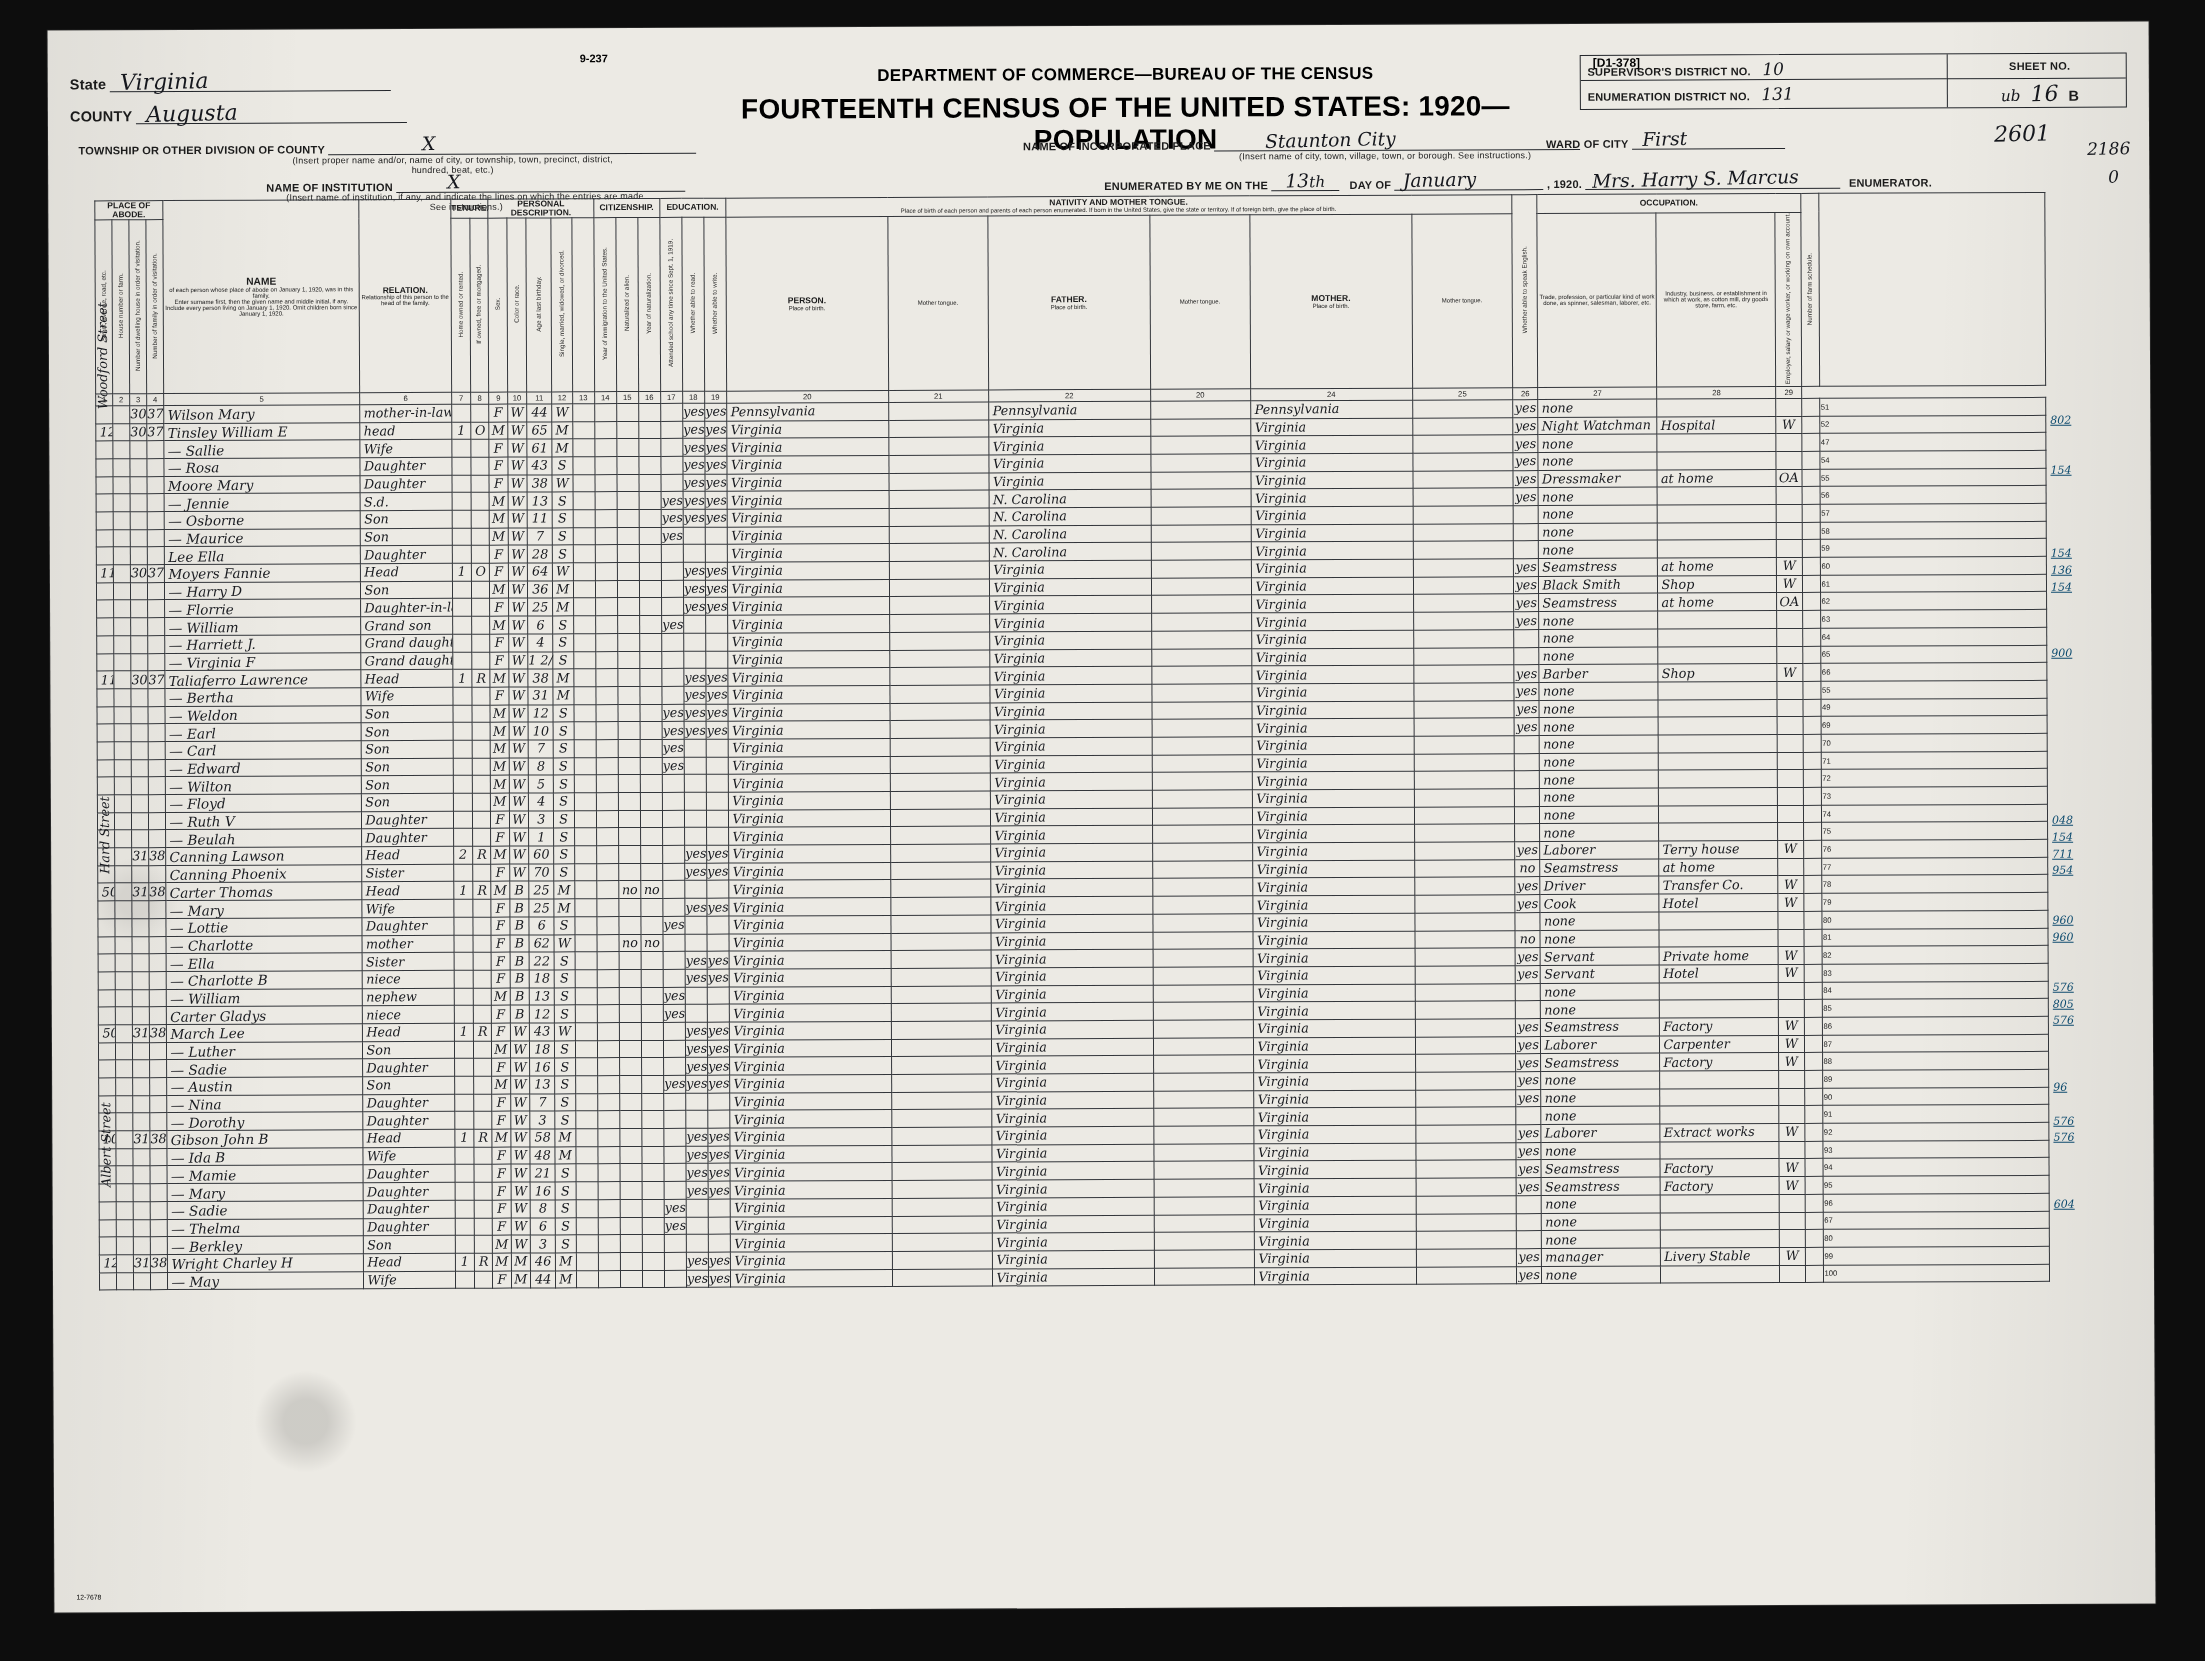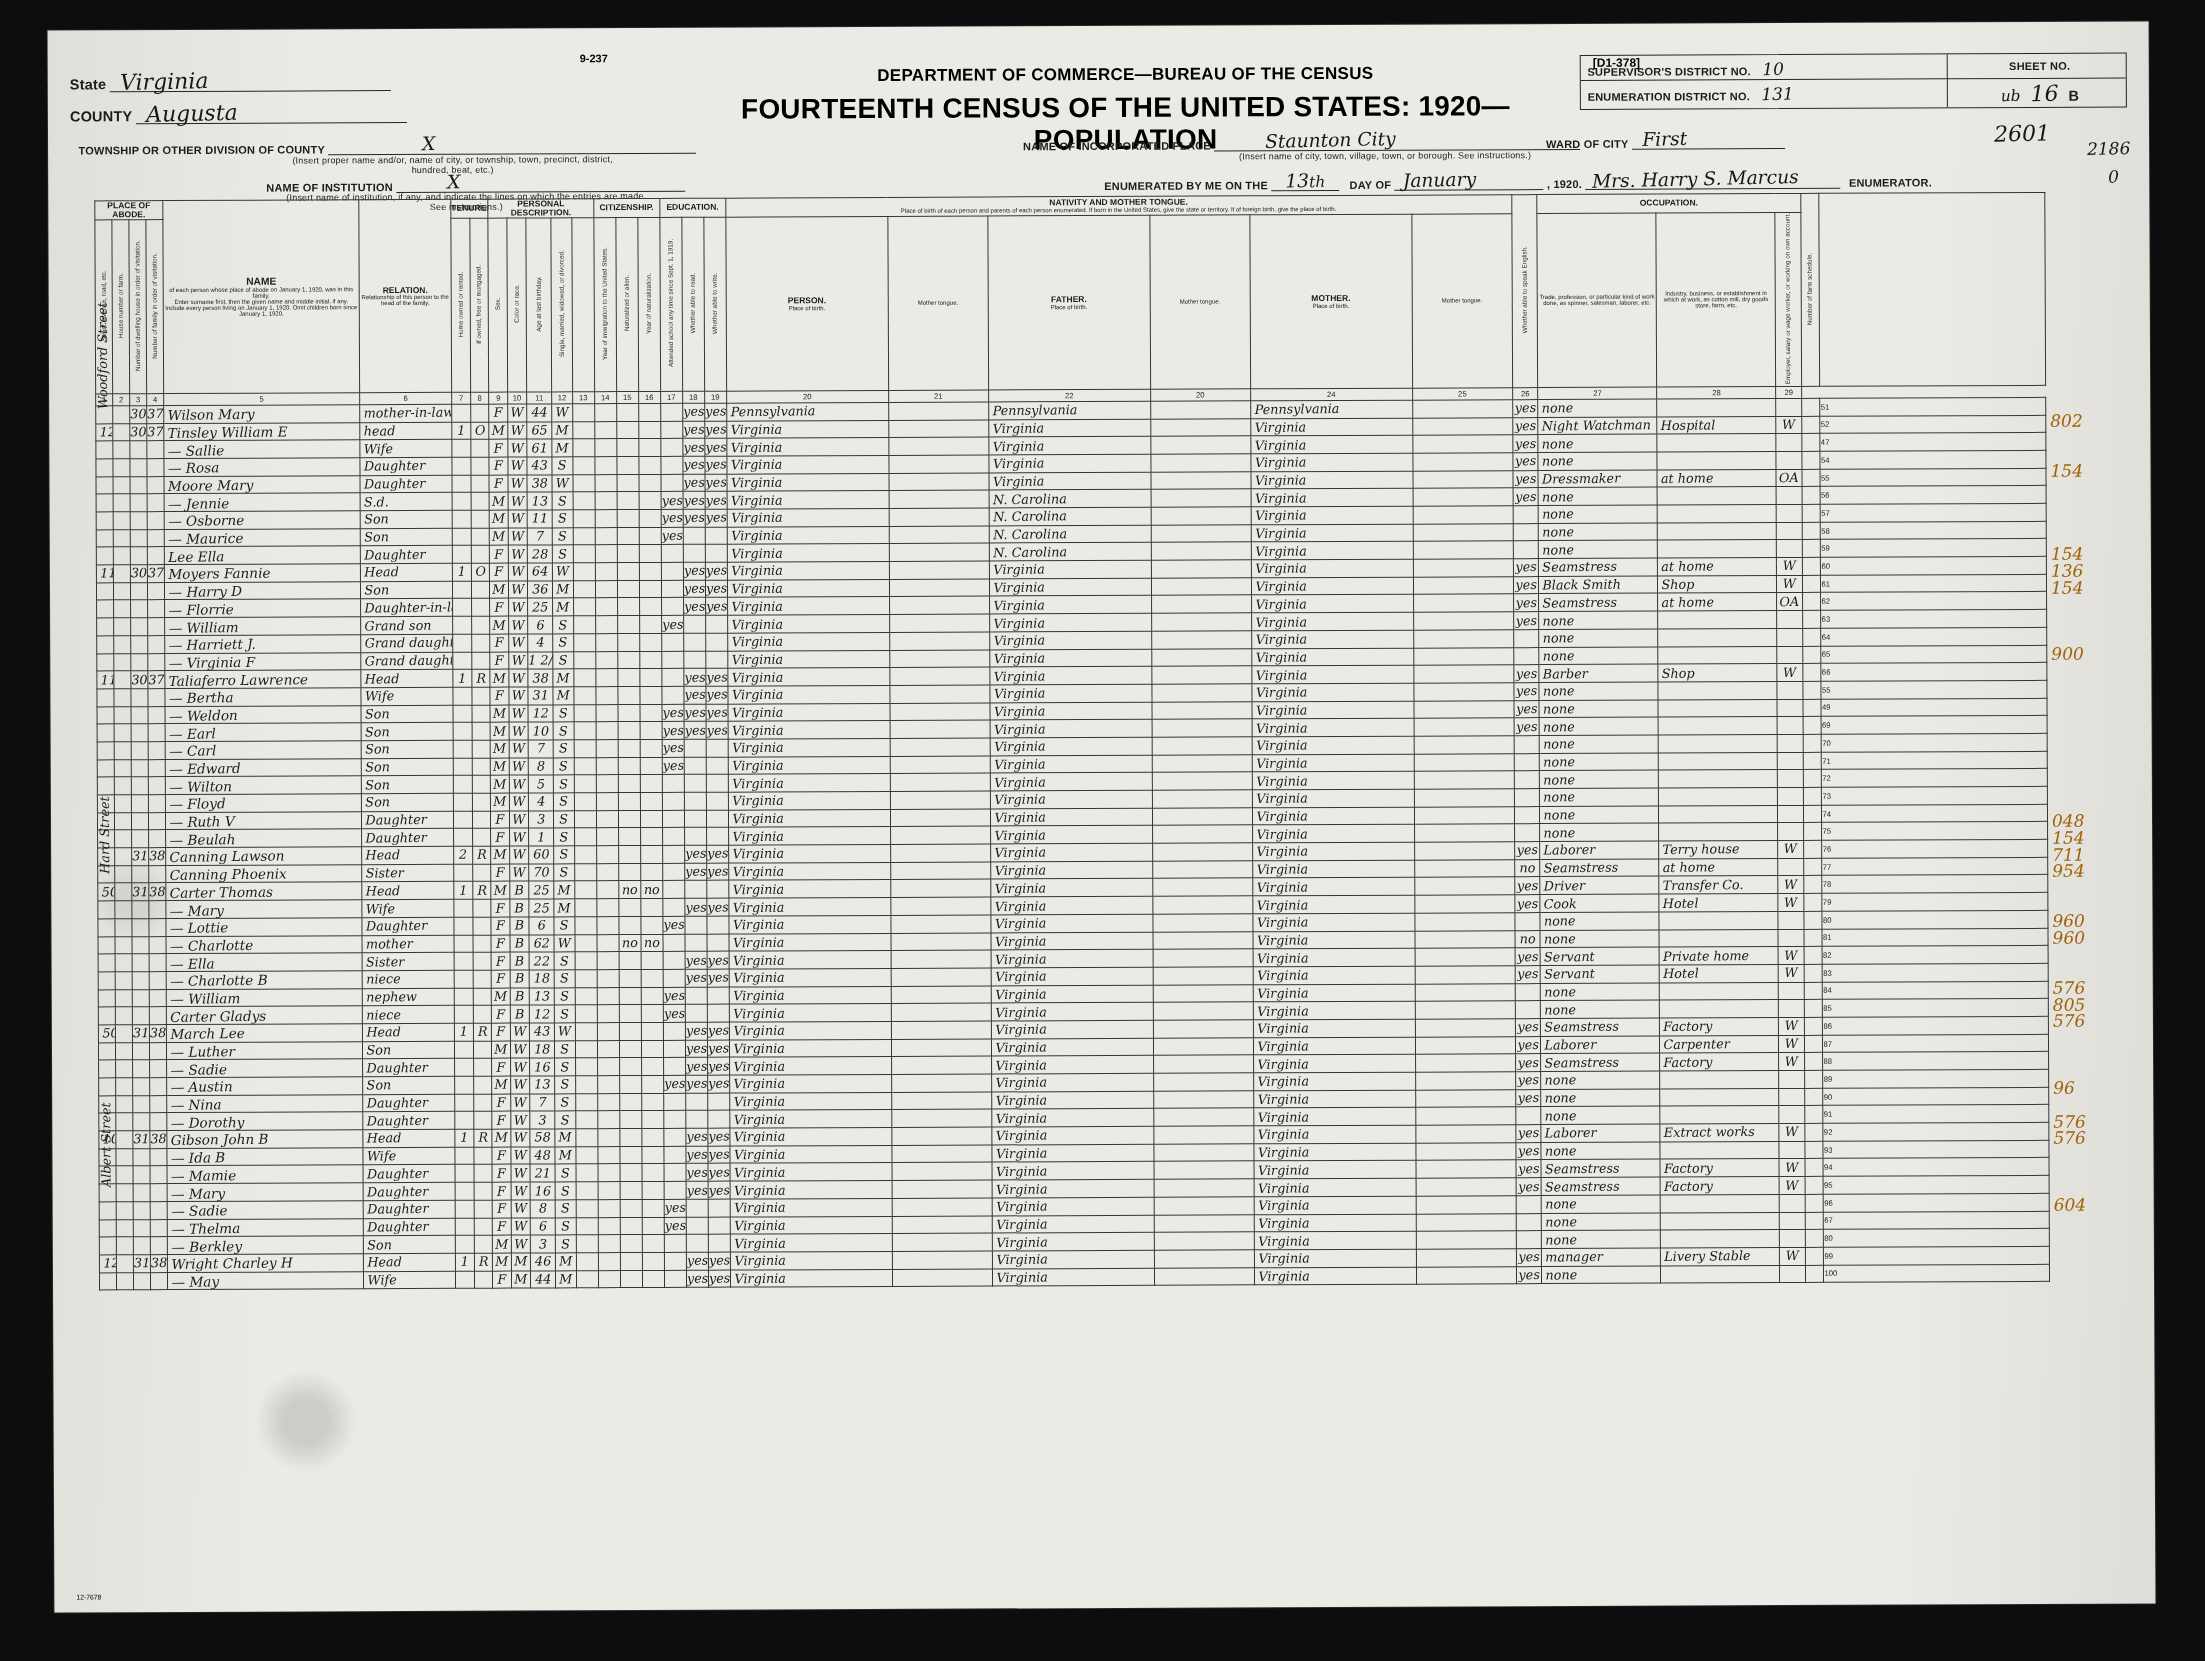--- a/index.html
+++ b/index.html
@@ -63,22 +63,22 @@
       padding-left:3.4px;white-space:nowrap;overflow:hidden;display:block;
       transform:rotate(-0.5deg);line-height:16px;}
   .cellhw.c{text-align:center;padding-left:0;}
   .ln{font-family:"Liberation Sans",sans-serif;font-size:7.7px;text-align:center;color:#222;font-style:normal;}
 
   
   .leftmarg{position:absolute;left:-1.7px;top:0;width:22px;height:100%;}
   .sidetext{position:absolute;font-family:"DejaVu Serif",serif;font-style:italic;font-size:12.8px;
             writing-mode:vertical-rl;transform:rotate(180deg);color:#191b20;}
   .rightnums{position:absolute;right:-82px;top:0;width:78px;}
-  .rightnums div{height:16.7px;font-family:"DejaVu Serif",serif;font-style:italic;font-size:17px;
-     color:#a16207;line-height:16.7px;}
+  .rightnums div{height:16.7px;font-family:"DejaVu Serif",serif;font-style:italic;font-size:11px;
+     color:#0c4a6e;line-height:16.7px;text-decoration:underline;}
 
   .footnote{position:absolute;left:0;bottom:-1.7px;font-size:6.8px;font-family:"Liberation Sans",sans-serif;}
 </style>
 </head>
 <body>
 
 <div class="page">
  <div class="sheet">
   <div class="paper-noise"></div>
   <div class="inner">

